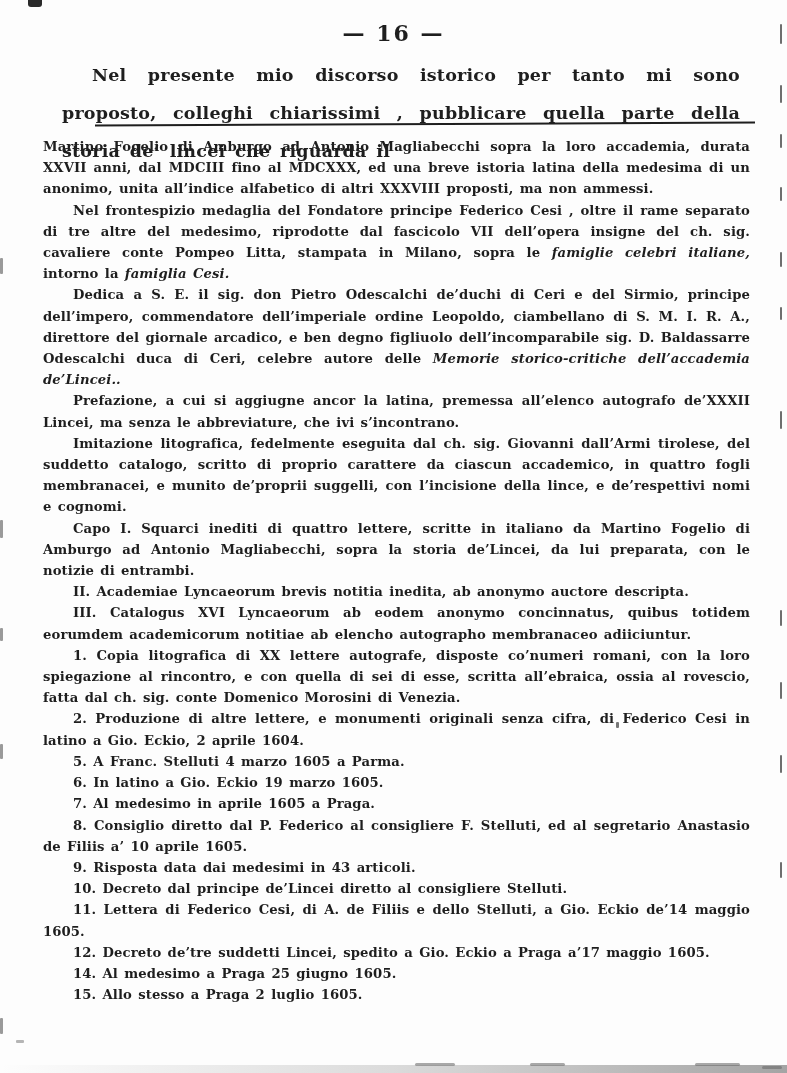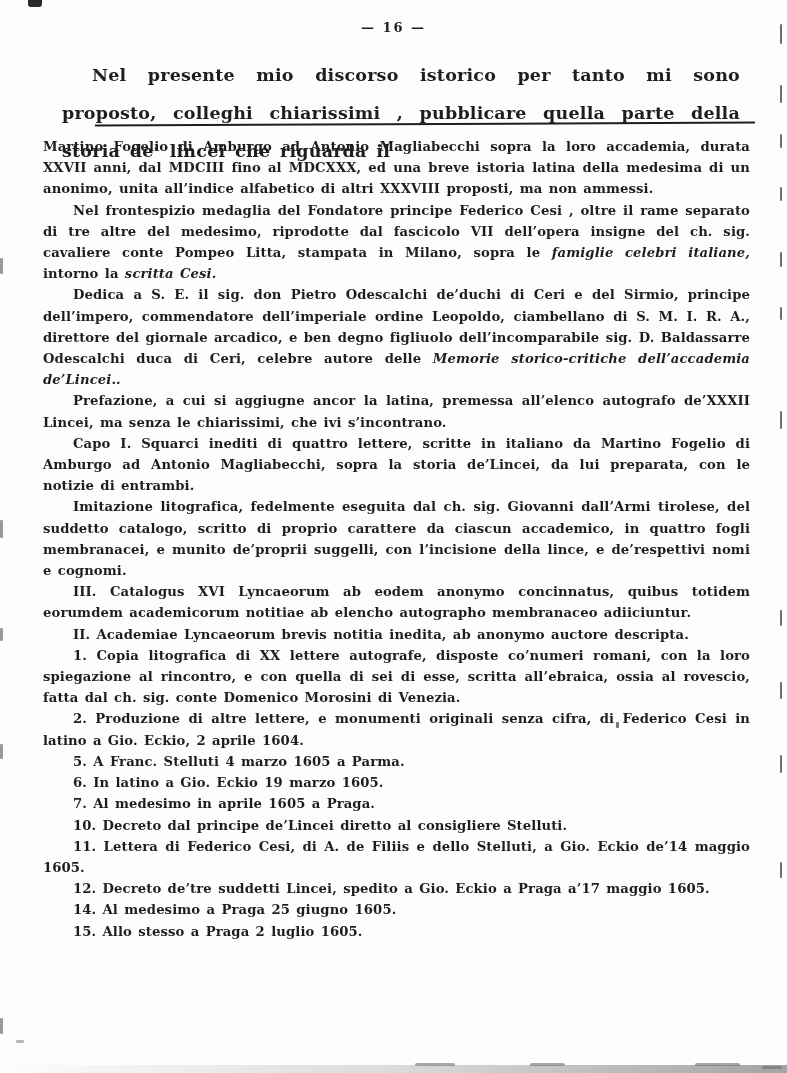--- a/index.html
+++ b/index.html
@@ -12,21 +12,21 @@
     background:var(--paper);
     overflow:hidden;
     position:relative;
     font-family:"DejaVu Serif","Liberation Serif",serif;
     color:var(--ink);
   }
   .page{position:absolute;inset:0;}
   .pagenum{
     position:absolute;top:20px;left:0;right:0;
     text-align:center;
-    font-size:13px;font-weight:bold;
+    font-size:22px;font-weight:bold;
     letter-spacing:2px;
   }
   .main-text{
     position:absolute;top:56px;left:62px;width:678px;
     font-size:17.5px;line-height:38px;font-weight:bold;
     text-align:justify;text-indent:30px;
     word-spacing:3.5px;letter-spacing:0.2px;
   }
   .rule{
     position:absolute;top:123px;left:95px;width:660px;height:2px;
@@ -66,32 +66,34 @@
 <div class="page">
 
   <div class="pagenum">— 16 —</div>
 
   <div class="main-text">Nel presente mio discorso istorico per tanto mi sono proposto, colleghi chiarissimi , pubblicare quella parte della storia de’ lincei che riguarda il</div>
 
   <div class="rule"></div>
 
   <div class="footnotes" id="footnotes">
       <p class="fn-para"><span>Martino Fogelio di Amburgo ad Antonio Magliabecchi sopra la loro accademia, durata XXVII anni, dal MDCIII fino al MDCXXX, ed una breve istoria latina della medesima di un anonimo, unita all’indice alfabetico di altri XXXVIII proposti, ma non ammessi.</span></p>
-      <p class="fn-para indent"><span>Nel frontespizio medaglia del Fondatore principe Federico Cesi , oltre il rame separato di tre altre del medesimo, riprodotte dal fascicolo VII dell’opera insigne del ch. sig. cavaliere conte Pompeo Litta, stampata in Milano, sopra le </span><i>famiglie celebri italiane,</i><span> intorno la </span><i>scritta Cesi.</i></p>
+      <p class="fn-para indent"><span>Nel frontespizio medaglia del Fondatore principe Federico Cesi , oltre il rame separato di tre altre del medesimo, riprodotte dal fascicolo VII dell’opera insigne del ch. sig. cavaliere conte Pompeo Litta, stampata in Milano, sopra le </span><i>famiglie celebri italiane,</i><span> intorno la </span><i>famiglia Cesi.</i></p>
       <p class="fn-para indent"><span>Dedica a S. E. il sig. don Pietro Odescalchi de’duchi di Ceri e del Sirmio, principe dell’impero, commendatore dell’imperiale ordine Leopoldo, ciambellano di S. M. I. R. A., direttore del giornale arcadico, e ben degno figliuolo dell’incomparabile sig. D. Baldassarre Odescalchi duca di Ceri, celebre autore delle </span><i>Memorie storico-critiche dell’accademia de’Lincei..</i></p>
-      <p class="fn-para indent"><span>Prefazione, a cui si aggiugne ancor la latina, premessa all’elenco autografo de’XXXII Lincei, ma senza le chiarissimi, che ivi s’incontrano.</span></p>
+      <p class="fn-para indent"><span>Prefazione, a cui si aggiugne ancor la latina, premessa all’elenco autografo de’XXXII Lincei, ma senza le abbreviature, che ivi s’incontrano.</span></p>
+      <p class="fn-para indent"><span>Imitazione litografica, fedelmente eseguita dal ch. sig. Giovanni dall’Armi tirolese, del suddetto catalogo, scritto di proprio carattere da ciascun accademico, in quattro fogli membranacei, e munito de’proprii suggelli, con l’incisione della lince, e de’respettivi nomi e cognomi.</span></p>
       <p class="fn-para indent"><span>Capo I. Squarci inediti di quattro lettere, scritte in italiano da Martino Fogelio di Amburgo ad Antonio Magliabecchi, sopra la storia de’Lincei, da lui preparata, con le notizie di entrambi.</span></p>
-      <p class="fn-para indent"><span>Imitazione litografica, fedelmente eseguita dal ch. sig. Giovanni dall’Armi tirolese, del suddetto catalogo, scritto di proprio carattere da ciascun accademico, in quattro fogli membranacei, e munito de’proprii suggelli, con l’incisione della lince, e de’respettivi nomi e cognomi.</span></p>
+      <p class="fn-para indent"><span>II. Academiae Lyncaeorum brevis notitia inedita, ab anonymo auctore descripta.</span></p>
       <p class="fn-para indent"><span>III. Catalogus XVI Lyncaeorum ab eodem anonymo concinnatus, quibus totidem eorumdem academicorum notitiae ab elencho autographo membranaceo adiiciuntur.</span></p>
-      <p class="fn-para indent"><span>II. Academiae Lyncaeorum brevis notitia inedita, ab anonymo auctore descripta.</span></p>
       <p class="fn-para indent"><span>1. Copia litografica di XX lettere autografe, disposte co’numeri romani, con la loro spiegazione al rincontro, e con quella di sei di esse, scritta all’ebraica, ossia al rovescio, fatta dal ch. sig. conte Domenico Morosini di Venezia.</span></p>
       <p class="fn-para indent"><span>2. Produzione di altre lettere, e monumenti originali senza cifra, di Federico Cesi in latino a Gio. Eckio, 2 aprile 1604.</span></p>
       <p class="fn-para indent"><span>5. A Franc. Stelluti 4 marzo 1605 a Parma.</span></p>
       <p class="fn-para indent"><span>6. In latino a Gio. Eckio 19 marzo 1605.</span></p>
       <p class="fn-para indent"><span>7. Al medesimo in aprile 1605 a Praga.</span></p>
+      <p class="fn-para indent"><span>8. Consiglio diretto dal P. Federico al consigliere F. Stelluti, ed al segretario Anastasio de Filiis a’ 10 aprile 1605.</span></p>
+      <p class="fn-para indent"><span>9. Risposta data dai medesimi in 43 articoli.</span></p>
       <p class="fn-para indent"><span>10. Decreto dal principe de’Lincei diretto al consigliere Stelluti.</span></p>
       <p class="fn-para indent"><span>11. Lettera di Federico Cesi, di A. de Filiis e dello Stelluti, a Gio. Eckio de’14 maggio 1605.</span></p>
       <p class="fn-para indent"><span>12. Decreto de’tre suddetti Lincei, spedito a Gio. Eckio a Praga a’17 maggio 1605.</span></p>
       <p class="fn-para indent"><span>14. Al medesimo a Praga 25 giugno 1605.</span></p>
       <p class="fn-para indent"><span>15. Allo stesso a Praga 2 luglio 1605.</span></p>
     </div>
 
   <div class="topleft-mark"></div>
 
   <div class="edge-dash" style="left:780px;top:24px;height:20px;"></div>

